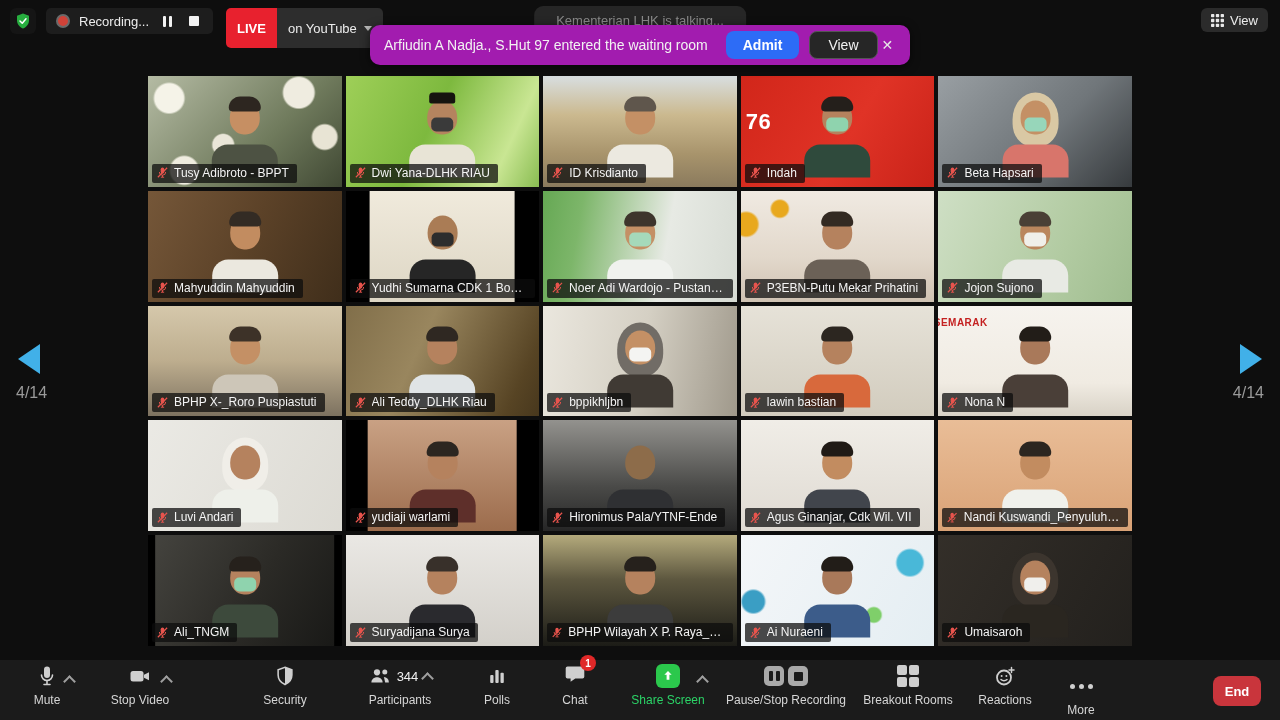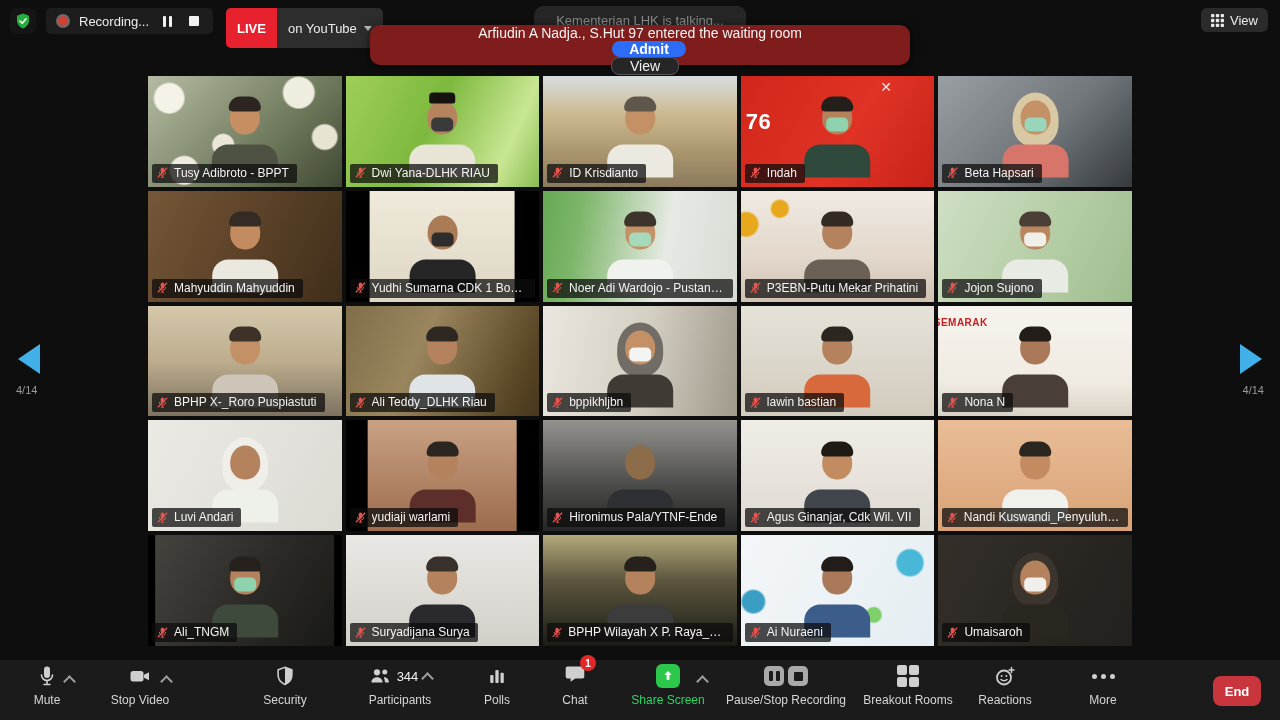--- a/index.html
+++ b/index.html
@@ -16,22 +16,22 @@
   .rec-btn{display:flex;align-items:center;justify-content:center;width:18px;height:18px;cursor:pointer;}
   .pause-bars{display:flex;gap:3px;}
   .pause-bars i{width:3px;height:11px;background:#f2f2f2;border-radius:1px;}
   .stop-square{width:10px;height:10px;background:#f2f2f2;border-radius:1px;}
   .live-group{position:absolute;left:226px;top:8px;height:40px;display:flex;border-radius:5px;overflow:hidden;}
   .live-badge{background:#e8212e;display:flex;align-items:center;padding:0 11px;font-size:13px;font-weight:bold;color:#fff;}
   .live-dest{background:#2d2d2d;display:flex;align-items:center;gap:7px;padding:0 11px;font-size:13px;color:#ececec;cursor:pointer;}
   .caret-down{width:0;height:0;border-left:4px solid transparent;border-right:4px solid transparent;border-top:5px solid #b8b8b8;}
   .talking-toast{position:absolute;left:50%;top:6px;transform:translateX(-50%);z-index:1;
     background:#262626;border-radius:9px;padding:7px 22px 16px;font-size:13px;color:#8a8a8a;white-space:nowrap;}
-  .notif{position:absolute;left:370px;top:25px;width:540px;height:40px;z-index:2;background:#7f1d1d;
-    border-radius:10px;display:flex;align-items:center;padding:0 14px;box-sizing:border-box;box-shadow:0 2px 10px rgba(0,0,0,.6);flex-direction:column;}
+  .notif{position:absolute;left:370px;top:25px;width:540px;height:40px;z-index:2;background:#a21caf;
+    border-radius:10px;display:flex;align-items:center;padding:0 14px;box-sizing:border-box;box-shadow:0 2px 10px rgba(0,0,0,.6);}
   .notif-msg{font-size:14px;color:#f2f2f2;white-space:nowrap;}
   .admit-btn{margin-left:18px;background:#2d6cf6;color:#fff;font-size:14px;font-weight:bold;border-radius:8px;
     height:28px;padding:0 17px;display:flex;align-items:center;cursor:pointer;}
   .view-btn2{margin-left:10px;background:#262626;border:1px solid #555;color:#f2f2f2;font-size:14px;border-radius:8px;
     height:26px;padding:0 18px;display:flex;align-items:center;cursor:pointer;}
   .notif-close{margin-left:auto;color:#e8e8e8;font-size:14px;cursor:pointer;padding:4px;}
   .view-top{position:absolute;right:12px;top:8px;height:24px;background:#2b2b2b;border-radius:6px;
     display:flex;align-items:center;gap:6px;padding:0 10px;font-size:13px;color:#ececec;cursor:pointer;}
 
   
@@ -54,21 +54,21 @@
   .name-tag{position:absolute;left:4px;bottom:4px;max-width:calc(100% - 8px);z-index:5;
     display:flex;align-items:center;gap:5px;background:rgba(12,12,12,.74);border-radius:2px;
     padding:2px 8px 3px 4px;box-sizing:border-box;overflow:hidden;}
   .name-tag .pname{font-size:12px;color:#f4f4f4;white-space:nowrap;overflow:hidden;text-overflow:ellipsis;}
 
   
   .arrow-left{position:absolute;left:18px;top:344px;width:0;height:0;cursor:pointer;
     border-top:15px solid transparent;border-bottom:15px solid transparent;border-right:22px solid #41b0e8;}
   .arrow-right{position:absolute;right:18px;top:344px;width:0;height:0;cursor:pointer;
     border-top:15px solid transparent;border-bottom:15px solid transparent;border-left:22px solid #41b0e8;}
-  .page-label{position:absolute;top:384px;font-size:11px;color:#9a9a9a;}
+  .page-label{position:absolute;top:384px;font-size:16px;color:#9a9a9a;}
   .page-label.pl-left{left:16px;} .page-label.pl-right{right:16px;}
 
   
   .toolbar{position:absolute;left:0;bottom:0;width:1280px;height:60px;background:#1b1b1b;}
   .tb-item{position:absolute;top:663px;height:54px;display:flex;flex-direction:column;align-items:center;
     justify-content:flex-start;gap:4px;cursor:pointer;}
   .tb-icon-row{height:26px;display:flex;align-items:center;gap:5px;}
   .tb-label{font-size:12px;color:#d6d6d6;white-space:nowrap;}
   .tb-label.green{color:#2bd467;}
   .chev{width:7px;height:7px;border-top:2px solid #9f9f9f;border-right:2px solid #9f9f9f;
@@ -824,21 +824,21 @@
         <circle cx="11" cy="13.5" r="7" fill="none" stroke="#cfcfcf" stroke-width="1.8"></circle>
         <circle cx="8.6" cy="12" r="1" fill="#cfcfcf"></circle>
           <circle cx="13.4" cy="12" r="1" fill="#cfcfcf"></circle>
         <path d="M8 15.5a4.2 4.2 0 0 0 6 0" fill="none" stroke="#cfcfcf" stroke-width="1.5" stroke-linecap="round"></path>
         <path d="M18.5 3.5v5M16 6h5" stroke="#cfcfcf" stroke-width="1.5" stroke-linecap="round"></path>
       </svg>
     </div>
     <span class="tb-label">Reactions</span>
   </div>
 
-  <div class="tb-item" style="left:1068px;width:70px;">
+  <div class="tb-item" style="left:1046px;width:70px;justify-content:flex-end;">
     <div class="tb-icon-row">
       <span class="more-dots">
           <i></i>
           <i></i>
           <i></i>
         </span>
     </div>
     <span class="tb-label">More</span>
   </div>
 

